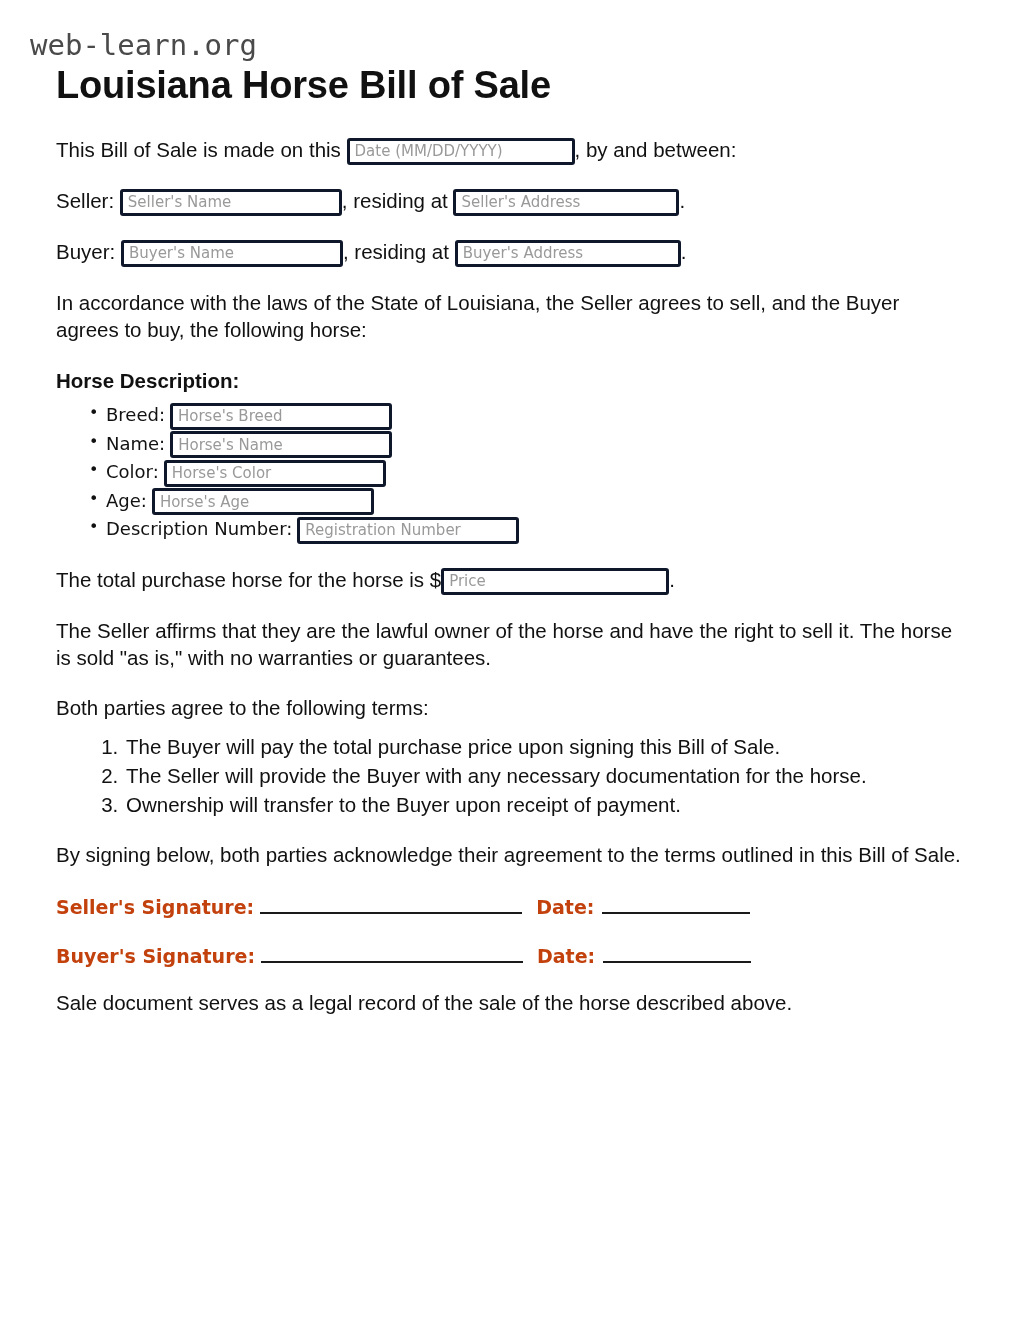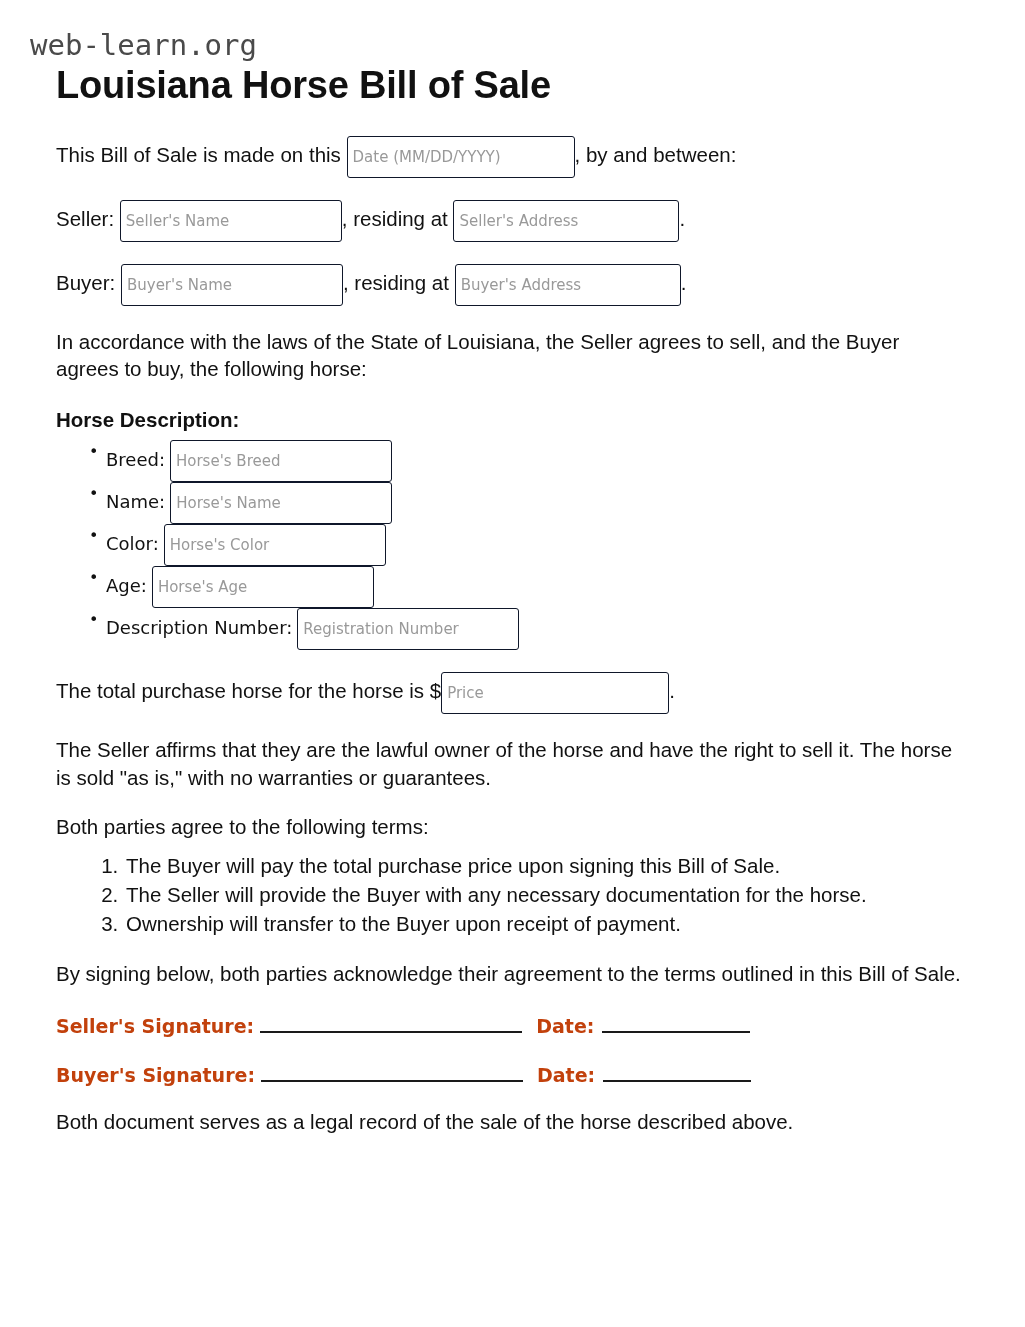--- a/index.html
+++ b/index.html
@@ -60,26 +60,26 @@
     font-size: 20.5px;
     font-weight: bold;
     margin: 25px 0 0 0;
     color: #111;
   }
   
   input.field {
     font-family: "DejaVu Sans", sans-serif;
     font-size: 15px;
     color: #222;
-    border: 1px solid #0f172a;
+    border: 3px solid #0f172a;
     border-radius: 3px;
     background: #fff;
     padding: 3px 5px;
     box-sizing: border-box;
-    height: 42px;
+    height: 27px;
     vertical-align: middle;
     outline: none;
   }
   input.field::placeholder {
     color: #999;
     opacity: 1;
   }
   .w-date { width: 228px; }
   .w-name { width: 222px; }
   .w-addr { width: 226px; }
@@ -184,16 +184,16 @@
       <li>The Seller will provide the Buyer with any necessary documentation for the horse.</li>
       <li>Ownership will transfer to the Buyer upon receipt of payment.</li>
     </ol>
 
     <p class="body-text">By signing below, both parties acknowledge their agreement to the terms outlined in this Bill of Sale.</p>
 
     <div class="sig-row"><span>Seller's Signature:</span><span class="sig-line"></span><span>Date:</span><span class="date-line"></span></div>
 
     <div class="sig-row"><span>Buyer's Signature:</span><span class="sig-line"></span><span>Date:</span><span class="date-line"></span></div>
 
-    <p class="body-text closing">Both document serves as a legal record of the sale of the horse described above.</p>
+    <p class="body-text closing">Sale document serves as a legal record of the sale of the horse described above.</p>
 
   </div>
 </div>
 
 </body></html>

